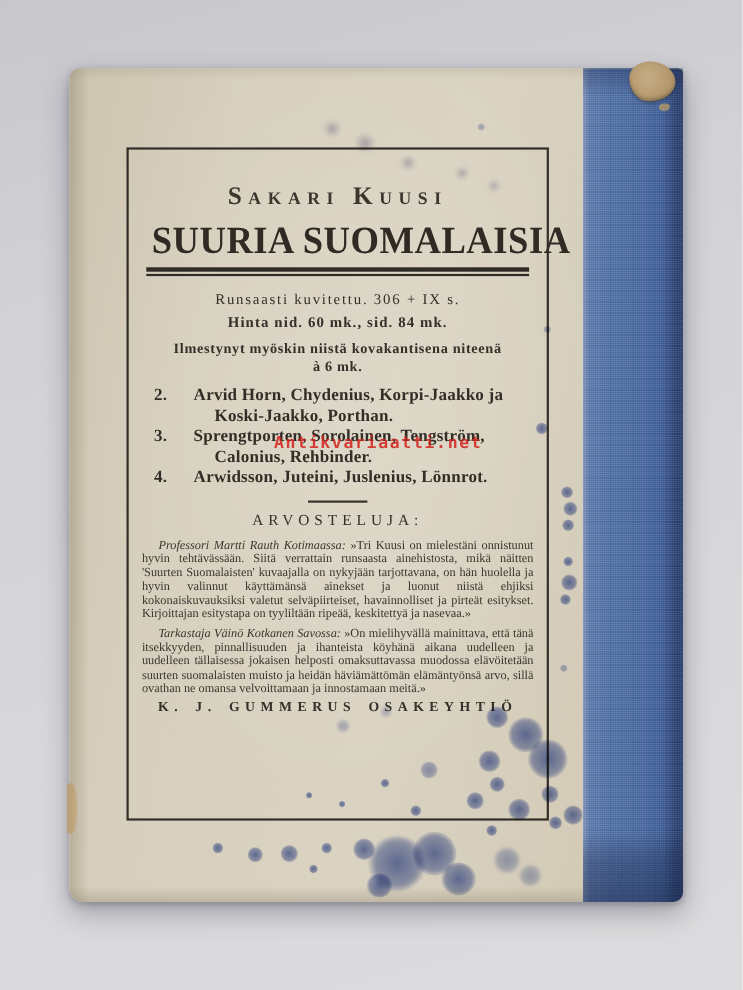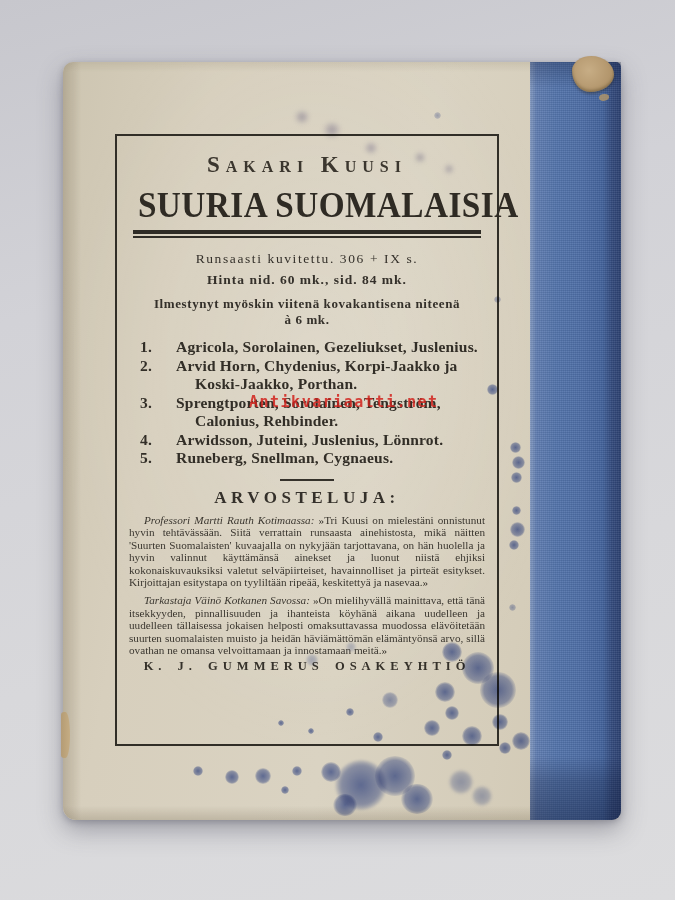--- a/index.html
+++ b/index.html
@@ -53,41 +53,41 @@
   .edge-chip{
     position:absolute;left:-2px;top:650px;width:9px;height:46px;
     background:linear-gradient(90deg,#b59a6f,#c5ab80);
     border-radius:3px 50% 50% 3px;opacity:.9;
   }
 
   
   .frame{
     position:absolute;left:52px;top:72px;width:384px;height:612px;
     border:2.5px solid #312e27;box-sizing:border-box;
-    padding:0 12px;text-align:center;color:#34302a;
+    padding:13px 12px;text-align:center;color:#34302a;
   }
   .author{margin-top:16px;font-variant:small-caps;font-weight:700;
     font-size:23px;line-height:26px;letter-spacing:6px;color:#3b362e;}
   .title{margin-top:10px;font-weight:700;font-size:35px;line-height:36px;
     letter-spacing:.5px;transform:scaleX(.95);transform-origin:center;
     white-space:nowrap;color:#2f2b24;}
   .title-rule{width:348px;margin:6px auto 0;height:2px;
     border-top:4px solid #2f2c26;border-bottom:2px solid #2f2c26;}
   .info-1{margin-top:12px;font-weight:400;font-size:13.5px;line-height:17px;letter-spacing:1.6px;}
   .info-2{margin-top:4px;font-weight:700;font-size:13.5px;line-height:17px;letter-spacing:1px;}
   .info-3{margin-top:8px;font-weight:600;font-size:13px;line-height:15px;letter-spacing:.6px;}
   .info-4{margin-top:1px;font-weight:600;font-size:13px;line-height:15px;letter-spacing:.6px;}
 
   .volumes{margin-top:11px;text-align:left;}
   .vol{font-weight:700;font-size:15.5px;line-height:18.5px;letter-spacing:.2px;
     padding-left:66px;text-indent:-55px;color:#322e27;}
   .vol .num{display:inline-block;width:36px;text-indent:0;}
 
   .divider{width:54px;margin:11px auto 0;border-top:2.5px solid #35322b;}
-  .reviews-heading{margin-top:8px;font-weight:700;font-size:17px;
+  .reviews-heading{margin-top:8px;font-weight:400;font-size:14px;
     line-height:17px;letter-spacing:4.5px;}
   .review{margin-top:8px;text-align:justify;font-size:11.2px;line-height:12.6px;
     text-indent:15px;color:#3a362f;}
   .review + .review{margin-top:5px;}
   .review .attr{font-style:italic;}
   .publisher{margin-top:1px;font-weight:700;font-size:12.5px;line-height:16px;
     letter-spacing:5px;word-spacing:3px;white-space:nowrap;color:#35312a;}
 
   
   .watermark{
@@ -118,29 +118,27 @@
     <div class="spine-tear-speck"></div>
     <div class="edge-chip"></div>
 
     <div class="frame">
       <div class="author">Sakari Kuusi</div>
       <div class="title">SUURIA SUOMALAISIA</div>
       <div class="title-rule"></div>
 
       <div class="info-1">Runsaasti kuvitettu. 306 + IX s.</div>
       <div class="info-2">Hinta nid. 60 mk., sid. 84 mk.</div>
-      <div class="info-3">Ilmestynyt myöskin viitenä kovakantisena niteenä</div>
+      <div class="info-3">Ilmestynyt myöskin niistä kovakantisena niteenä</div>
       <div class="info-4">à 6 mk.</div>
 
       <div class="volumes">
-        <div class="vol"><span class="num">1.</span><span>Agricola, Sorolainen, Gezeliukset, Juslenius.</span></div>
         <div class="vol"><span class="num">2.</span><span>Arvid Horn, Chydenius, Korpi-Jaakko ja Koski-Jaakko, Porthan.</span></div>
         <div class="vol"><span class="num">3.</span><span>Sprengtporten, Sorolainen, Tengström, Calonius, Rehbinder.</span></div>
         <div class="vol"><span class="num">4.</span><span>Arwidsson, Juteini, Juslenius, Lönnrot.</span></div>
-        <div class="vol"><span class="num">5.</span><span>Runeberg, Snellman, Cygnaeus.</span></div>
       </div>
 
       <div class="divider"></div>
       <div class="reviews-heading">ARVOSTELUJA:</div>
 
       <div class="review"><span class="attr">Professori Martti Rauth Kotimaassa:</span> <span>»Tri Kuusi on mielestäni onnistunut hyvin tehtävässään. Siitä verrattain runsaasta ainehistosta, mikä näitten 'Suurten Suomalaisten' kuvaajalla on nykyjään tarjottavana, on hän huolella ja hyvin valinnut käyttämänsä ainekset ja luonut niistä ehjiksi kokonaiskuvauksiksi valetut selväpiirteiset, havainnolliset ja pirteät esitykset. Kirjoittajan esitystapa on tyyliltään ripeää, keskitettyä ja nasevaa.»</span></div>
       <div class="review"><span class="attr">Tarkastaja Väinö Kotkanen Savossa:</span> <span>»On mielihyvällä mainittava, että tänä itsekkyyden, pinnallisuuden ja ihanteista köyhänä aikana uudelleen ja uudelleen tällaisessa jokaisen helposti omaksuttavassa muodossa elävöitetään suurten suomalaisten muisto ja heidän häviämättömän elämäntyönsä arvo, sillä ovathan ne omansa velvoittamaan ja innostamaan meitä.»</span></div>
 
       <div class="publisher">K. J. GUMMERUS OSAKEYHTIÖ</div>
     </div>

